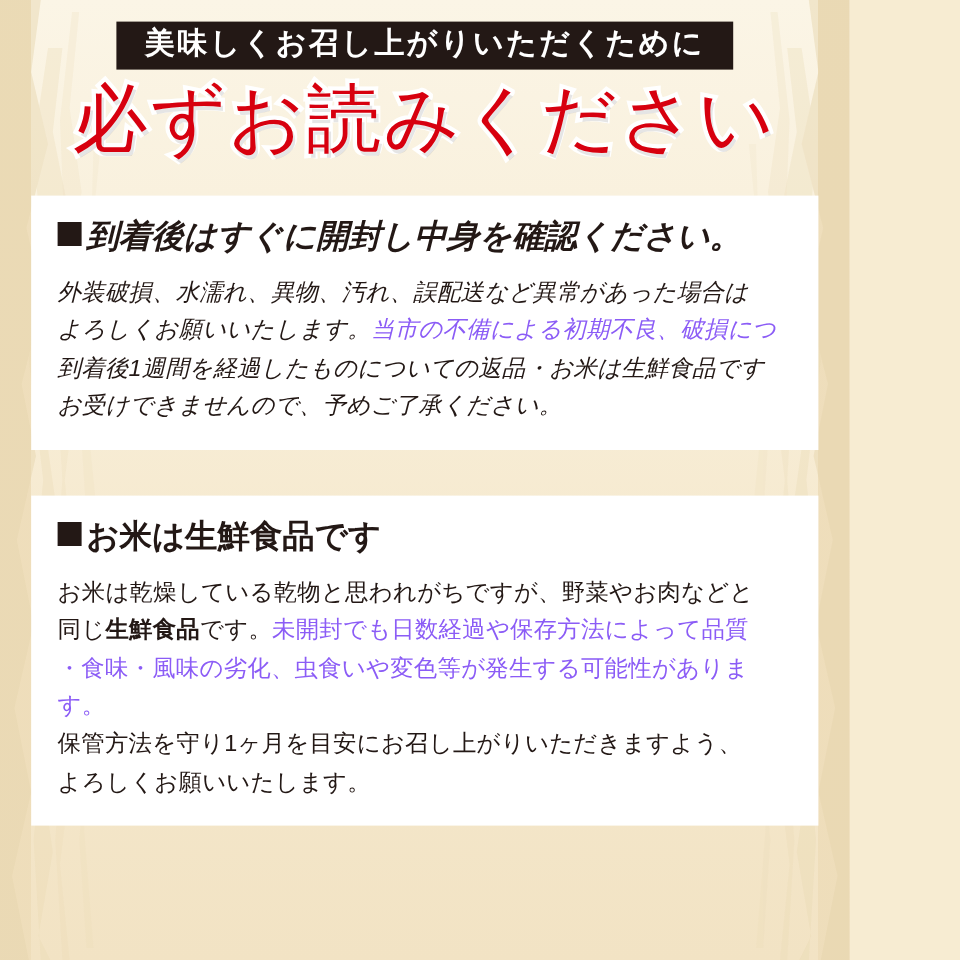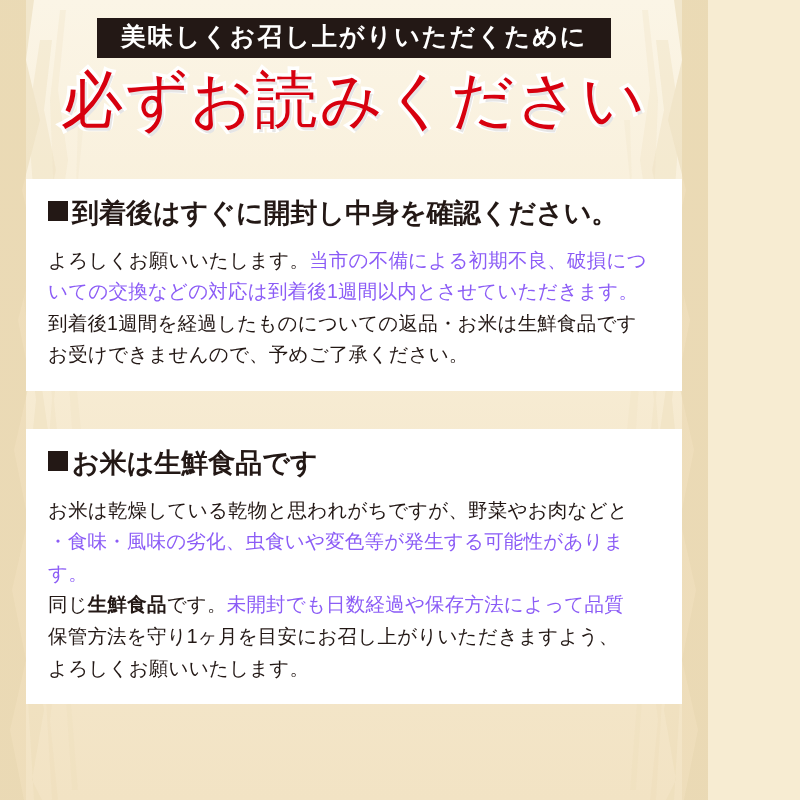--- a/index.html
+++ b/index.html
@@ -65,21 +65,21 @@
       2px 3px 0 rgba(0,0,0,0.10);
   }
 
   .section {
     position: relative;
     margin: 0 26px;
     background: #ffffff;
     box-sizing: border-box;
     padding: 18px 22px 20px 22px;
   }
-  #section-1 { margin-top: 44px; }
+  #section-1 { margin-top: 28px; font-style: italic; }
   #section-2 { margin-top: 38px; }
 
   .sec-heading {
     font-size: 27px;
     font-weight: bold;
     color: #231815;
     line-height: 1.25;
     letter-spacing: 0px;
     margin: 0 0 14px 0;
     white-space: nowrap;
@@ -126,31 +126,31 @@
   </svg>
 
   <div class="header">
     <div class="header-sub">美味しくお召し上がりいただくために</div>
     <div class="header-main">必ずお読みください</div>
   </div>
 
   <div class="section" id="section-1">
     <div class="sec-heading"><span class="sq"></span><span>到着後はすぐに開封し中身を確認ください。</span></div>
     <div class="body-text">
+        <p><span>外装破損、水濡れ、異物、汚れ、誤配送など異常があった場合は</span></p>
         <p><span>よろしくお願いいたします。</span><span class="red">当市の不備による初期不良、破損につ</span></p>
-        <p><span class="red">いての交換などの対応は到着後1週間以内とさせていただきます。</span></p>
         <p><span>到着後1週間を経過したものについての返品・お米は生鮮食品です</span></p>
         <p><span>お受けできませんので、予めご了承ください。</span></p>
       </div>
   </div>
 
   <div class="section" id="section-2">
     <div class="sec-heading"><span class="sq"></span><span>お米は生鮮食品です</span></div>
     <div class="body-text">
         <p><span>お米は乾燥している乾物と思われがちですが、野菜やお肉などと</span></p>
+        <p><span>同じ</span><span class=" bold">生鮮食品</span><span>です。</span><span class="red">未開封でも日数経過や保存方法によって品質</span></p>
         <p><span class="red">・食味・風味の劣化、虫食いや変色等が発生する可能性があります。</span></p>
-        <p><span>同じ</span><span class=" bold">生鮮食品</span><span>です。</span><span class="red">未開封でも日数経過や保存方法によって品質</span></p>
         <p><span>保管方法を守り1ヶ月を目安にお召し上がりいただきますよう、</span></p>
         <p><span>よろしくお願いいたします。</span></p>
       </div>
   </div>
 
 </div>
 
 </body></html>

